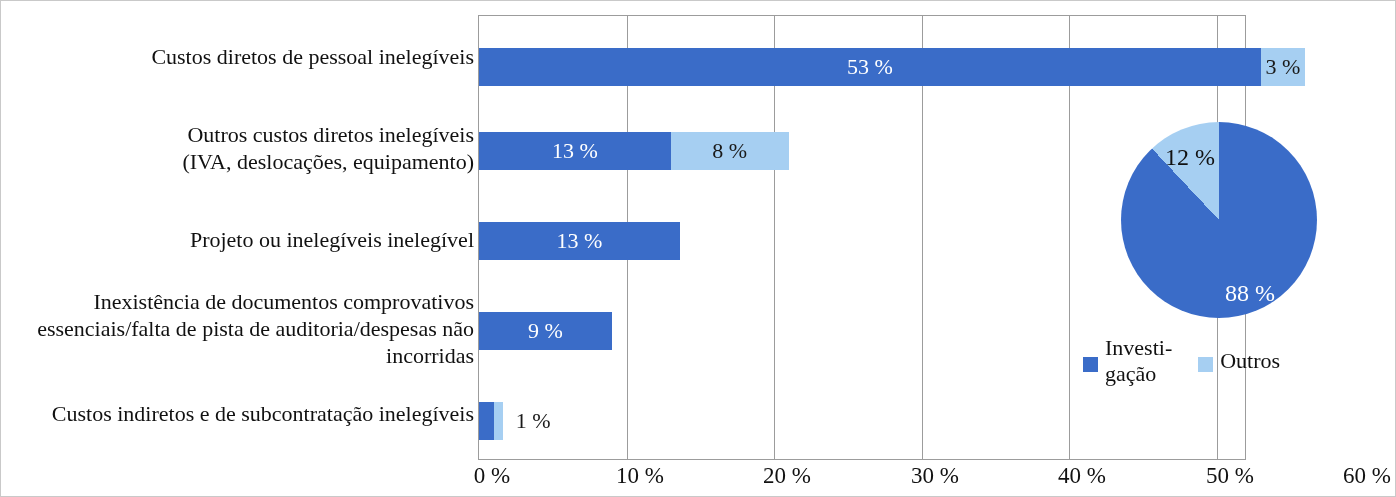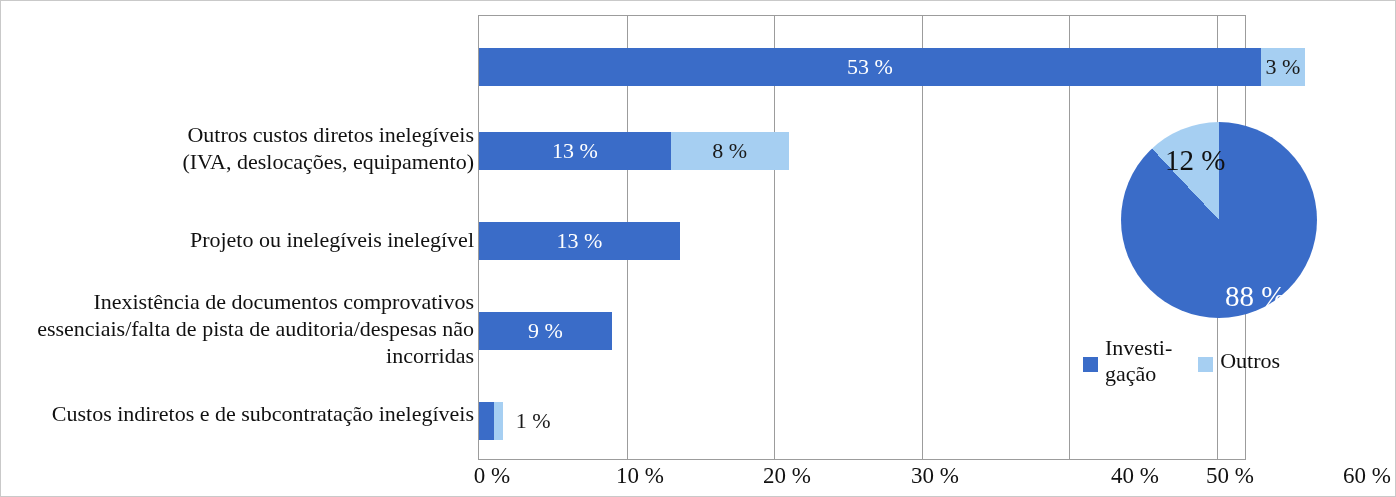--- a/index.html
+++ b/index.html
@@ -105,21 +105,21 @@
     width: 196px;
     height: 196px;
   }
   #pie {
     width: 196px;
     height: 196px;
     border-radius: 50%;
   }
   .pie-lbl {
     position: absolute;
-    font-size: 29px;
+    font-size: 24px;
     white-space: nowrap;
   }
   #pie-lbl-other { left: 44px; top: 22px; color: #111111; }
   #pie-lbl-main  { left: 104px; top: 118px; color: #ffffff; margin-top: 40px; }
 
   
   #legend {
     position: absolute;
     left: 1081px;
     top: 333px;
@@ -142,20 +142,21 @@
   }
   .swatch.main { background: #3A6CC8; }
   .swatch.other { background: #A6CFF2; }
   .legend-text { line-height: 1.18; white-space: pre-line; }
 </style>
 </head>
 <body>
 
 <div id="page">
 
+  <div class="cat-label" style="right:921px; top:43px;">Custos diretos de pessoal inelegíveis</div>
 
   <div class="cat-label" style="right:921px; top:121px;">Outros custos diretos inelegíveis
 (IVA, deslocações, equipamento)</div>
 
   <div class="cat-label" style="right:921px; top:226px;">Projeto ou inelegíveis inelegível</div>
 
   <div class="cat-label" style="right:921px; top:288px;">Inexistência de documentos comprovativos
 essenciais/falta de pista de auditoria/despesas não
 incorridas</div>
 
@@ -224,17 +225,17 @@
         <span class="legend-text">Outros</span>
       </div>
     </div>
 
   </div>
 
   <div class="xtick" style="left:491px;">0 %</div>
   <div class="xtick" style="left:639px;">10 %</div>
   <div class="xtick" style="left:786px;text-align:right;">20 %</div>
   <div class="xtick" style="left:934px;">30 %</div>
-  <div class="xtick" style="left:1134px;font-family:Liberation Serif, serif;">40 %</div>
+  <div class="xtick" style="left:1081px;font-family:Liberation Serif, serif;">40 %</div>
   <div class="xtick" style="left:1229px;">50 %</div>
   <div class="xtick" style="left:1366px;">60 %</div>
 
 </div>
 
 </body></html>

